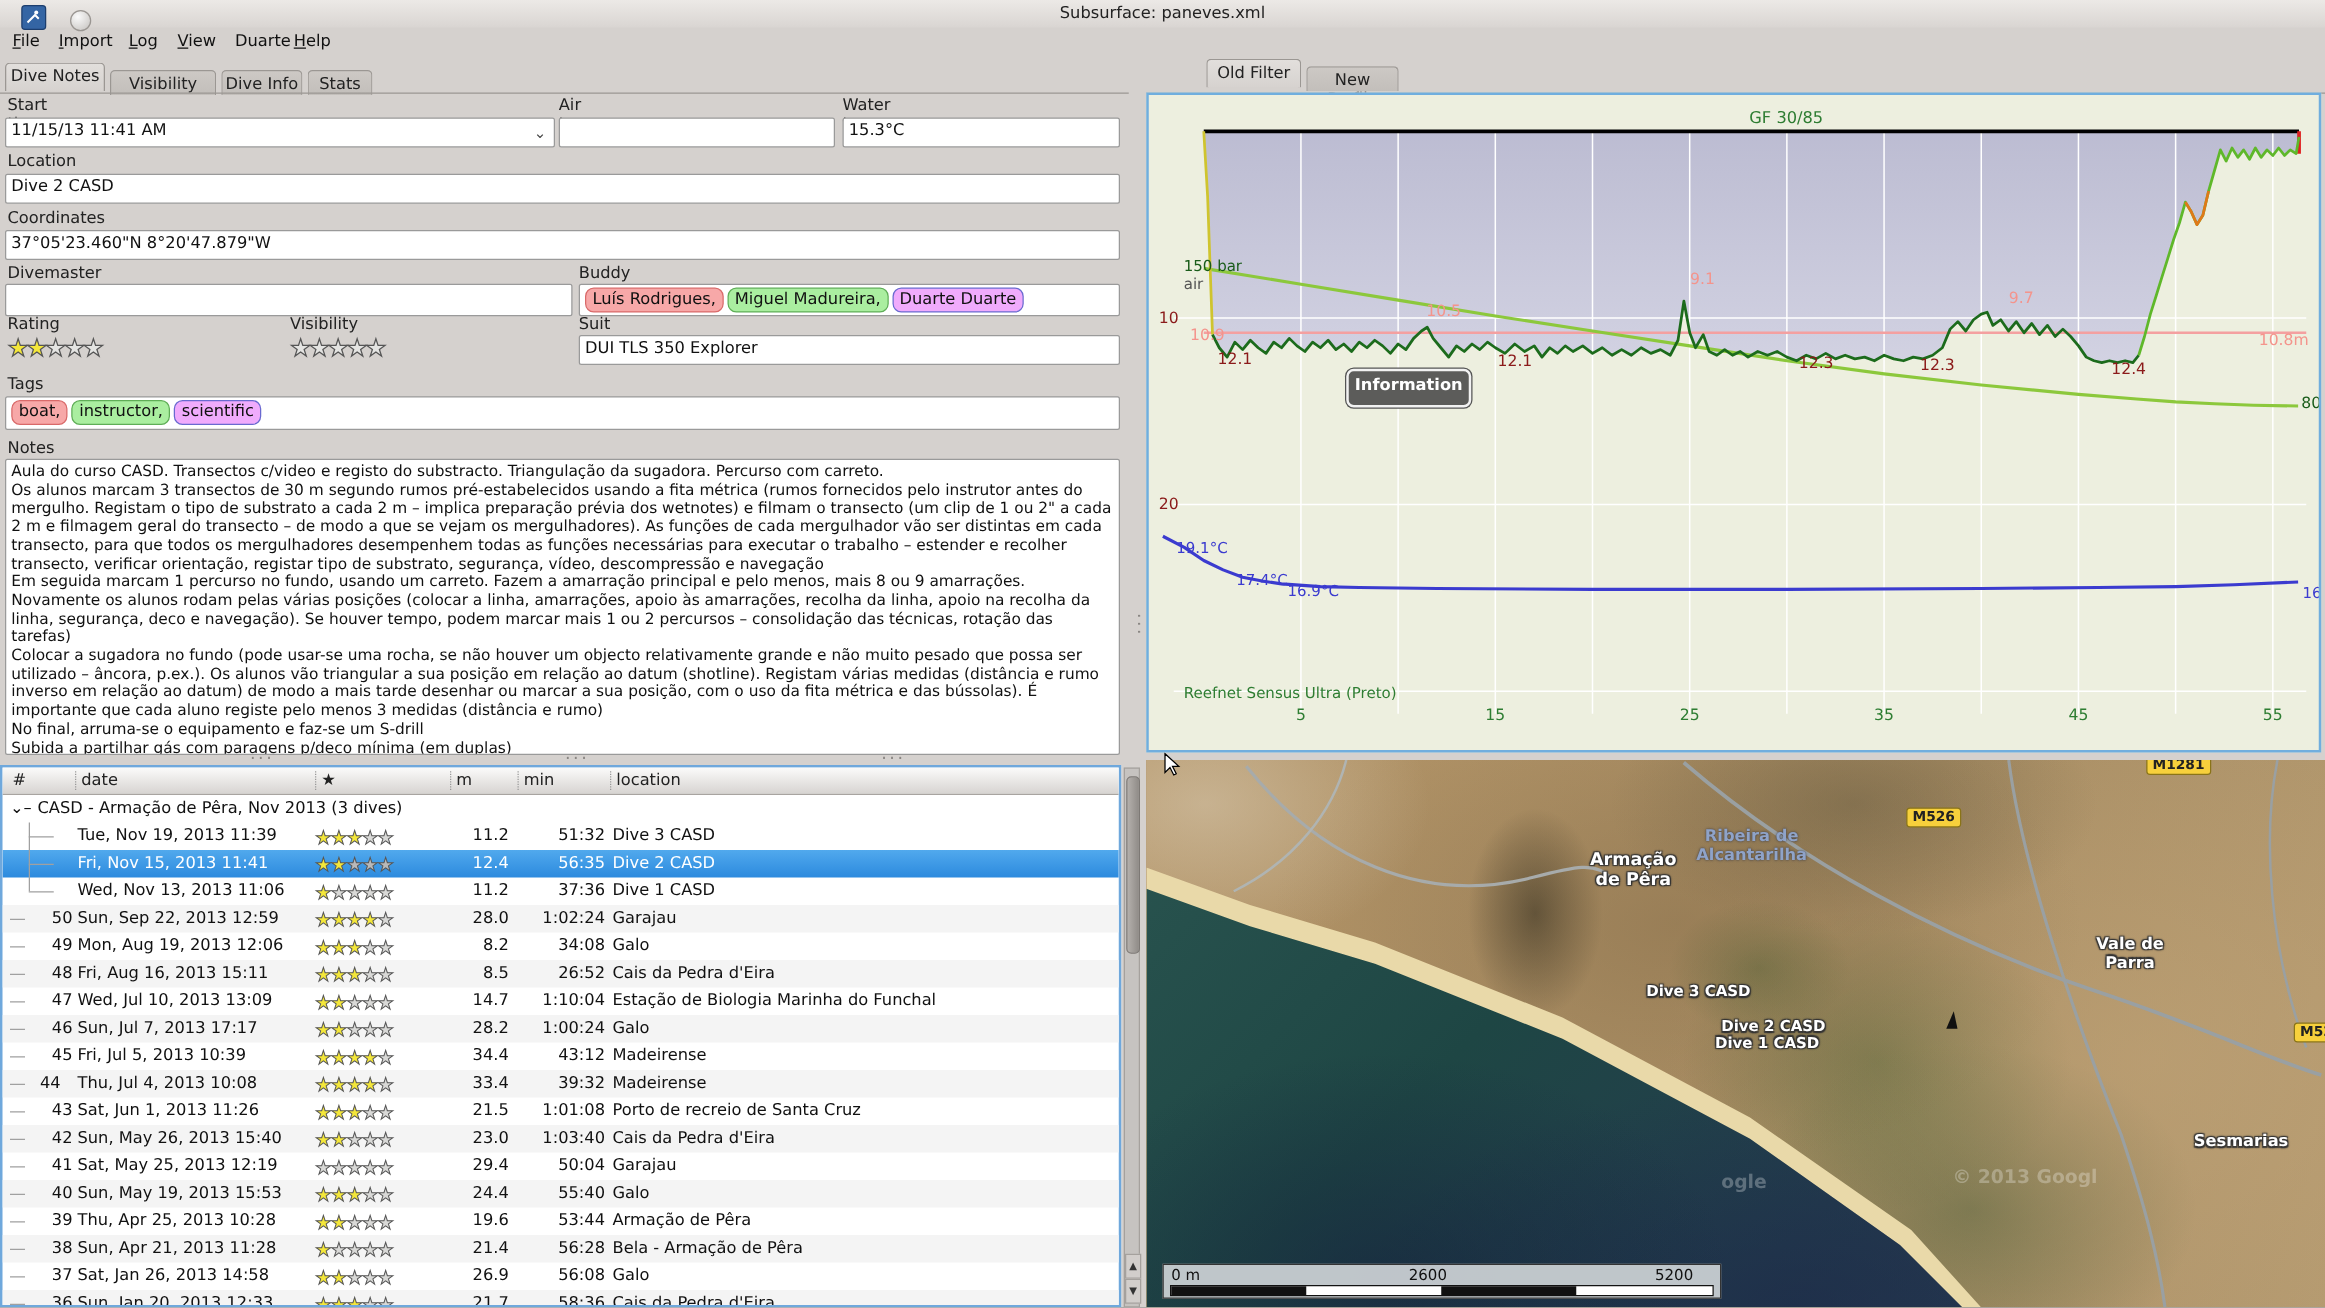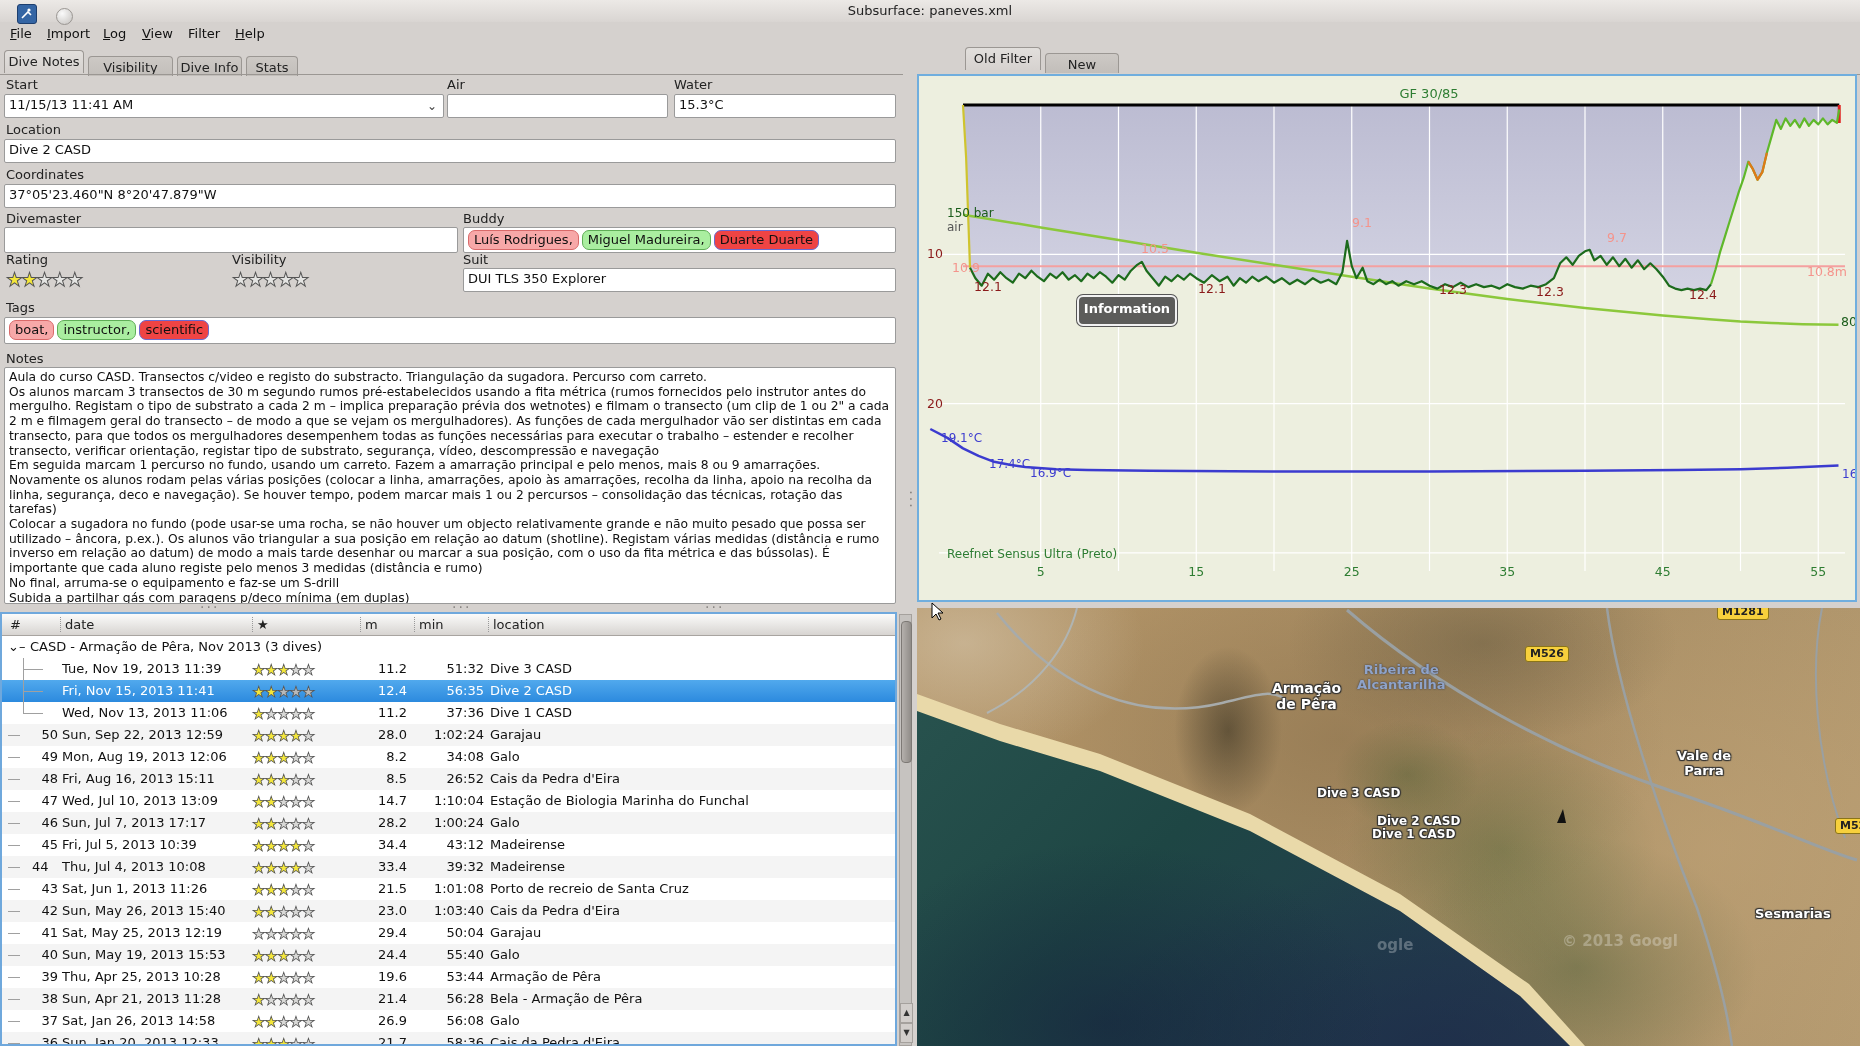--- a/index.html
+++ b/index.html
@@ -25,21 +25,21 @@
   #right-tabline{left:917px;top:74px;width:943px;height:1px;background:#9b9793;}
   
   .flabel{position:absolute;color:#222;}
   .finput{position:absolute;box-sizing:border-box;background:#fff;border:1px solid #9a9a9a;
           border-radius:2px;padding:2px 4px;font-size:13px;color:#111;overflow:hidden;white-space:nowrap;}
   .chev{position:absolute;right:6px;top:4px;color:#444;font-size:12px;}
   .chip{display:inline-block;border-radius:7px;padding:0 5px;margin-right:3px;font-size:13px;
         border:1px solid rgba(0,0,0,.35);line-height:18px;}
   .chip.pink{background:#f7a8a8;border-color:#d96a6a;}
   .chip.green{background:#aaeea0;border-color:#5fae57;}
-  .chip.blue{background:#ef4444;border-color:#6a6ad0;}
+  .chip.blue{background:#f0abfc;border-color:#6a6ad0;}
   .stars .st{font-size:19px;letter-spacing:-2px;-webkit-text-stroke:1px #555;}
   .st.on{color:#f4e73a;} .st.off{color:#e4e4e2;}
   #notes-box{white-space:pre-wrap;font-size:12.3px;line-height:14.7px;overflow:hidden;
              white-space:pre-wrap;}
   
   .dots3{position:absolute;color:#8a8683;font-size:14px;letter-spacing:2px;}
   
   #dive-list{left:0;top:612px;width:897px;height:434px;box-sizing:border-box;
              border:2px solid #6fa8dc;background:#fff;overflow:hidden;}
   #list-header{position:absolute;left:0;top:0;width:100%;height:21px;
@@ -108,21 +108,21 @@
       </svg>
 </div>
 <div class="abs" id="round-btn"></div>
 <div class="abs" id="window-title">Subsurface: paneves.xml</div>
 
 <div class="abs" id="menubar">
       <div class="menu-item" style="left: 8px;"><u>F</u>ile</div>
       <div class="menu-item" style="left: 45px;"><u>I</u>mport</div>
       <div class="menu-item" style="left: 101px;"><u>L</u>og</div>
       <div class="menu-item" style="left: 140px;"><u>V</u>iew</div>
-      <div class="menu-item" style="left: 186px;">Filter</div>
+      <div class="menu-item" style="left: 186px;">Duarte</div>
       <div class="menu-item" style="left: 233px;"><u>H</u>elp</div>
     </div>
 
 <div class="abs" id="left-tabs">
       <div class="tab active" style="left: 4px; top: 50px; width: 80px; height: 23px;">Dive Notes</div>
       <div class="tab" style="left: 88px; top: 56px; width: 85px; height: 20px;">Visibility</div>
       <div class="tab" style="left: 177px; top: 56px; width: 65px; height: 20px;">Dive Info</div>
       <div class="tab" style="left: 246px; top: 56px; width: 52px; height: 20px;">Stats</div>
     </div>
 <div class="abs" id="left-tabline"></div>
@@ -448,19 +448,28 @@
         </div>
         <div class="map-label" style="left: 455px; top: 219px; font-size: 12px;">
           <div>Dive 1 CASD</div>
         </div>
         <div class="road-badge" style="left: 608px; top: 38px;">M526</div>
         <div class="road-badge" style="left: 800px; top: -4px;">M1281</div>
         <div class="road-badge" style="left: 918px; top: 210px;">M526</div>
         <div class="watermark" style="left: 460px; top: 328px;">ogle</div>
         <div class="watermark" style="left: 645px; top: 324px;">© 2013 Googl</div>
       </div>
+  <div id="scalebar">
+    <span class="lab" style="left:6px;">0 m</span>
+    <span class="lab" style="left:196px;">2600</span>
+    <span class="lab" style="left:393px;">5200</span>
+    <div id="sb-bar">
+      <div class="sb-seg" style="left:0;width:108px;"></div>
+      <div class="sb-seg" style="left:216px;width:108px;"></div>
+    </div>
+  </div>
 </div>
 
 <svg class="abs" id="cursor" width="16" height="20">
   <path d="M2,1 L2,16 L6,12 L9,18 L11,17 L8,11 L13,11 Z" fill="#fff" stroke="#000" stroke-width="1"></path>
 </svg>
 
 </div>
 
 </body></html>

